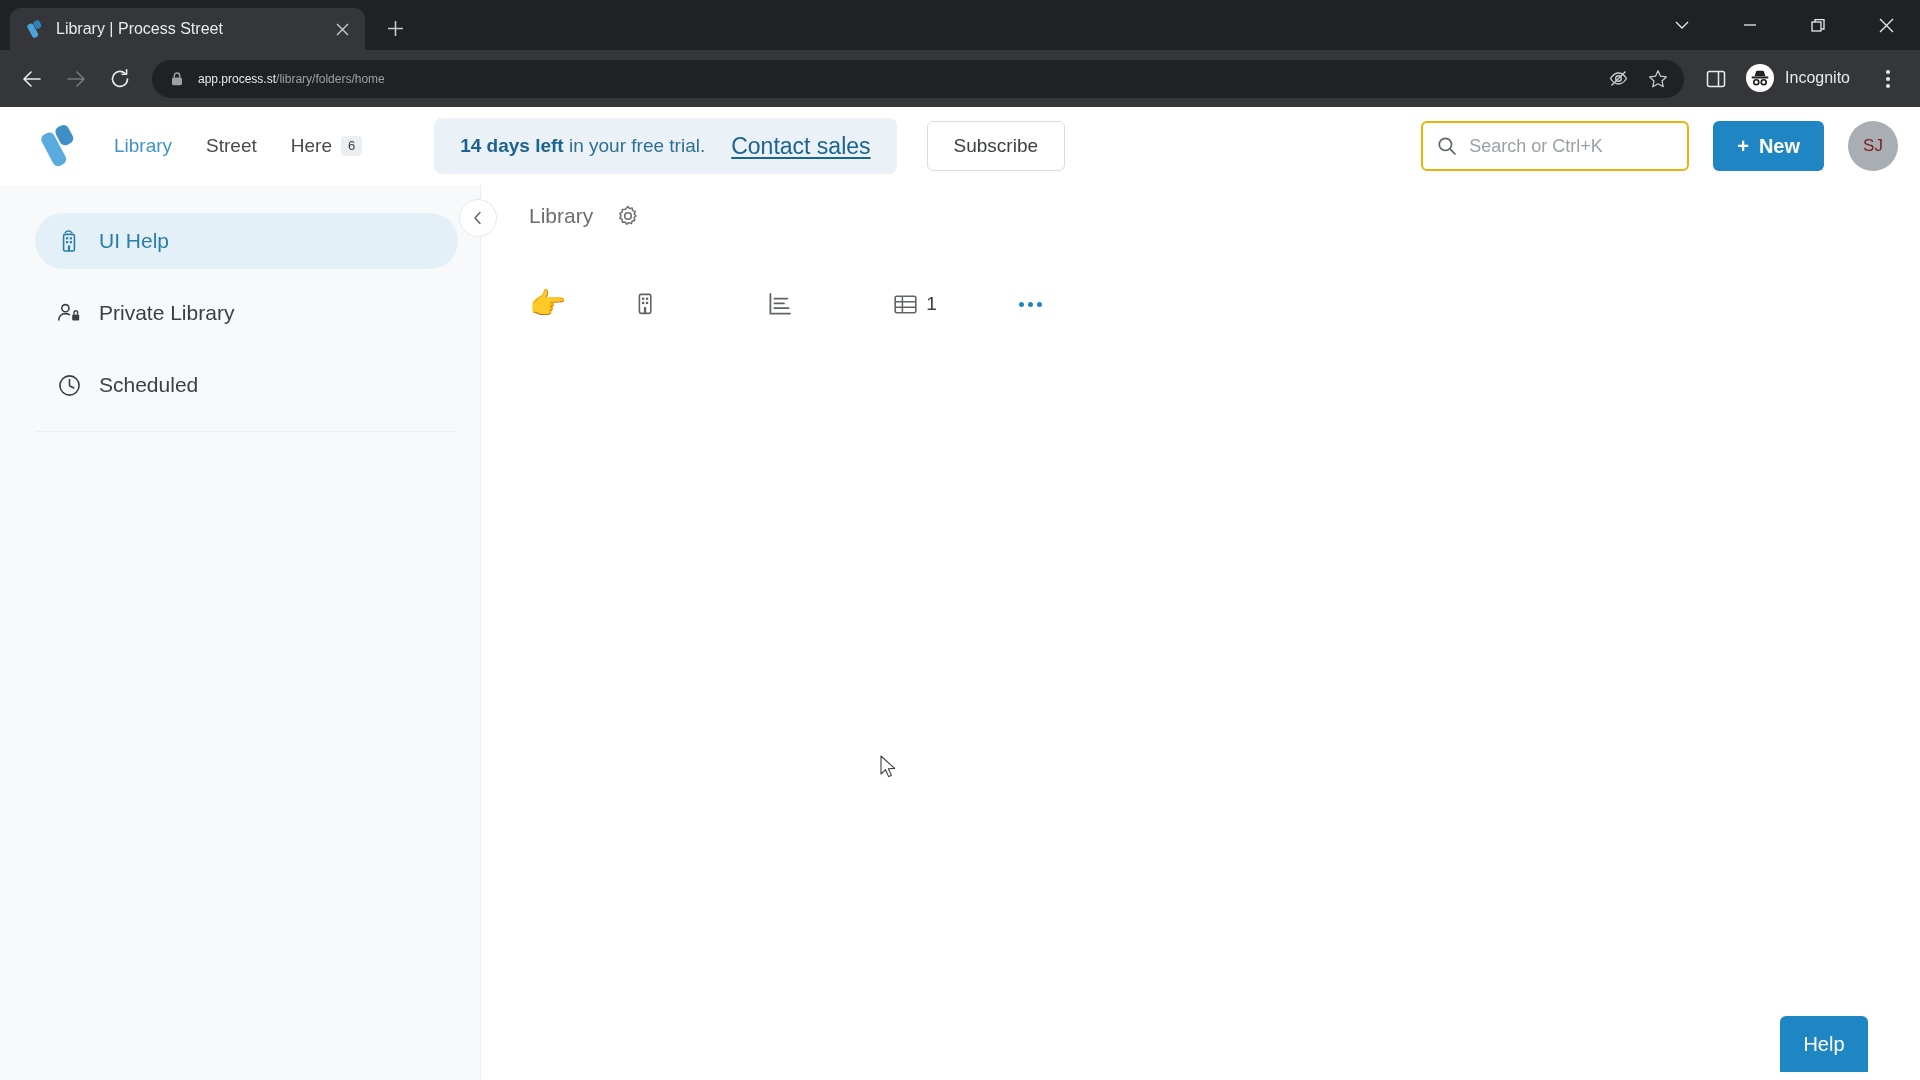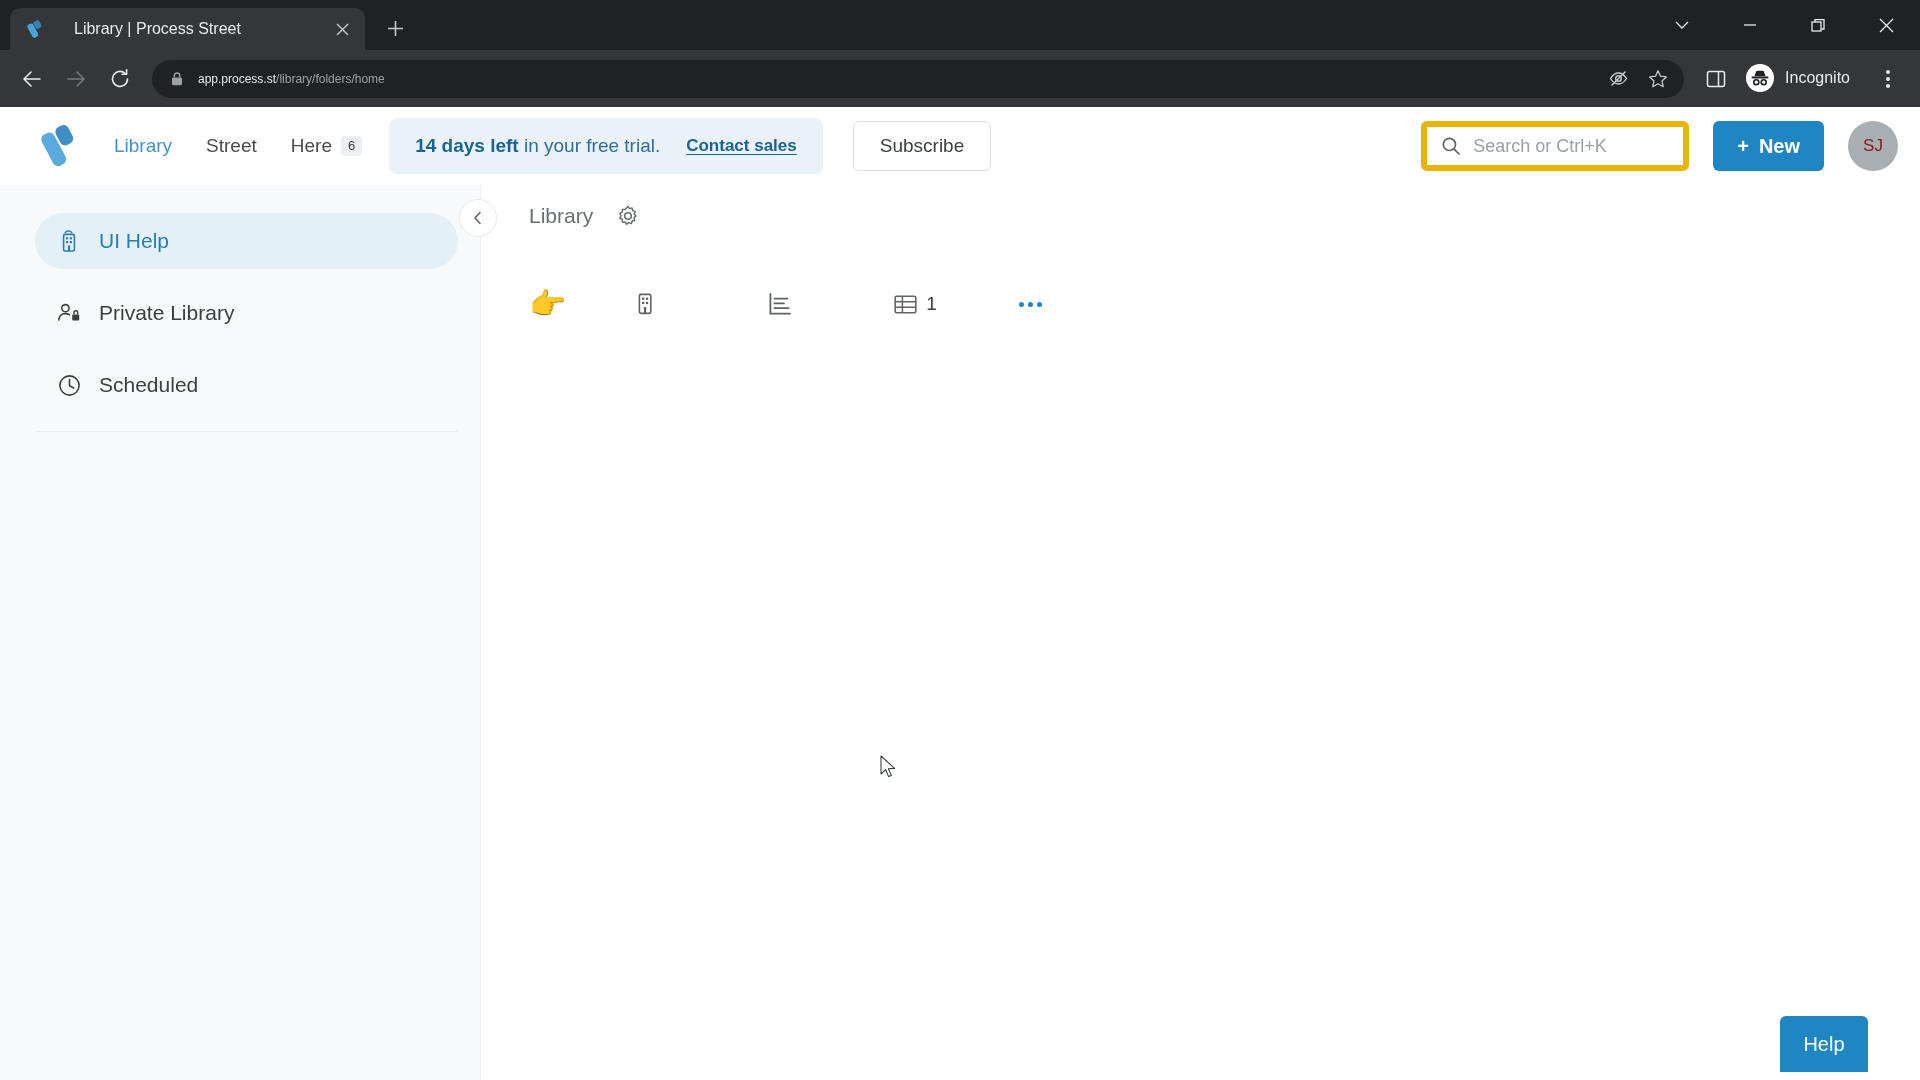--- a/index.html
+++ b/index.html
@@ -24,21 +24,21 @@
     flex: none;
   }
   .tab {
     height: 42px;
     width: 355px;
     background: #35363a;
     border-radius: 10px 10px 0 0;
     display: flex;
     align-items: center;
     padding: 0 10px 0 16px;
-    gap: 28px;
+    gap: 10px;
   }
   .tab-favicon { width: 20px; height: 20px; flex: none; position: relative; }
   .tab-title {
     flex: 1;
     color: #e8eaed;
     font-size: 16px;
     white-space: nowrap;
     overflow: hidden;
     text-overflow: ellipsis;
   }
@@ -151,57 +151,56 @@
   .badge {
     background: #eceff1;
     color: #3c4043;
     font-size: 13px;
     border-radius: 4px;
     padding: 2px 7px;
     line-height: 1.2;
   }
 
   .trial {
-    margin-left: 27px;
+    margin-left: 72px;
     height: 56px;
     background: #eaf2f8;
     border-radius: 8px;
     display: flex;
     align-items: center;
     gap: 26px;
     padding: 0 26px;
     white-space: nowrap;
   }
   .trial-text { font-size: 19px; color: #2e6f94; }
   .trial-text b { color: #1b6390; font-weight: 700; }
   .trial-link {
-    font-size: 17px; color: #1b6390;
+    font-size: 23px; color: #1b6390;
     text-decoration: underline;
     text-underline-offset: 3px;
-    font-weight: bold;
   }
 
   .subscribe-btn {
     margin-left: 30px;
     height: 50px;
     padding: 0 26px;
     border: 1px solid #d8dde1;
     border-radius: 6px;
     background: #fff;
     font-size: 19px;
     color: #3c4043;
     font-family: inherit;
     white-space: nowrap;
   }
 
   .nav-right { margin-left: auto; display: flex; align-items: center; gap: 24px; }
   .searchbox {
     width: 268px;
     height: 50px;
-    border: 6px solid #eab308;
+    border: 2px solid #eab308;
     border-radius: 6px;
     display: flex; align-items: center;
     gap: 12px;
     padding: 0 14px;
     background: #fff;
   }
   .searchbox input {
     border: none; outline: none;
     font-size: 18px; color: #3c4043;
     font-family: inherit;

